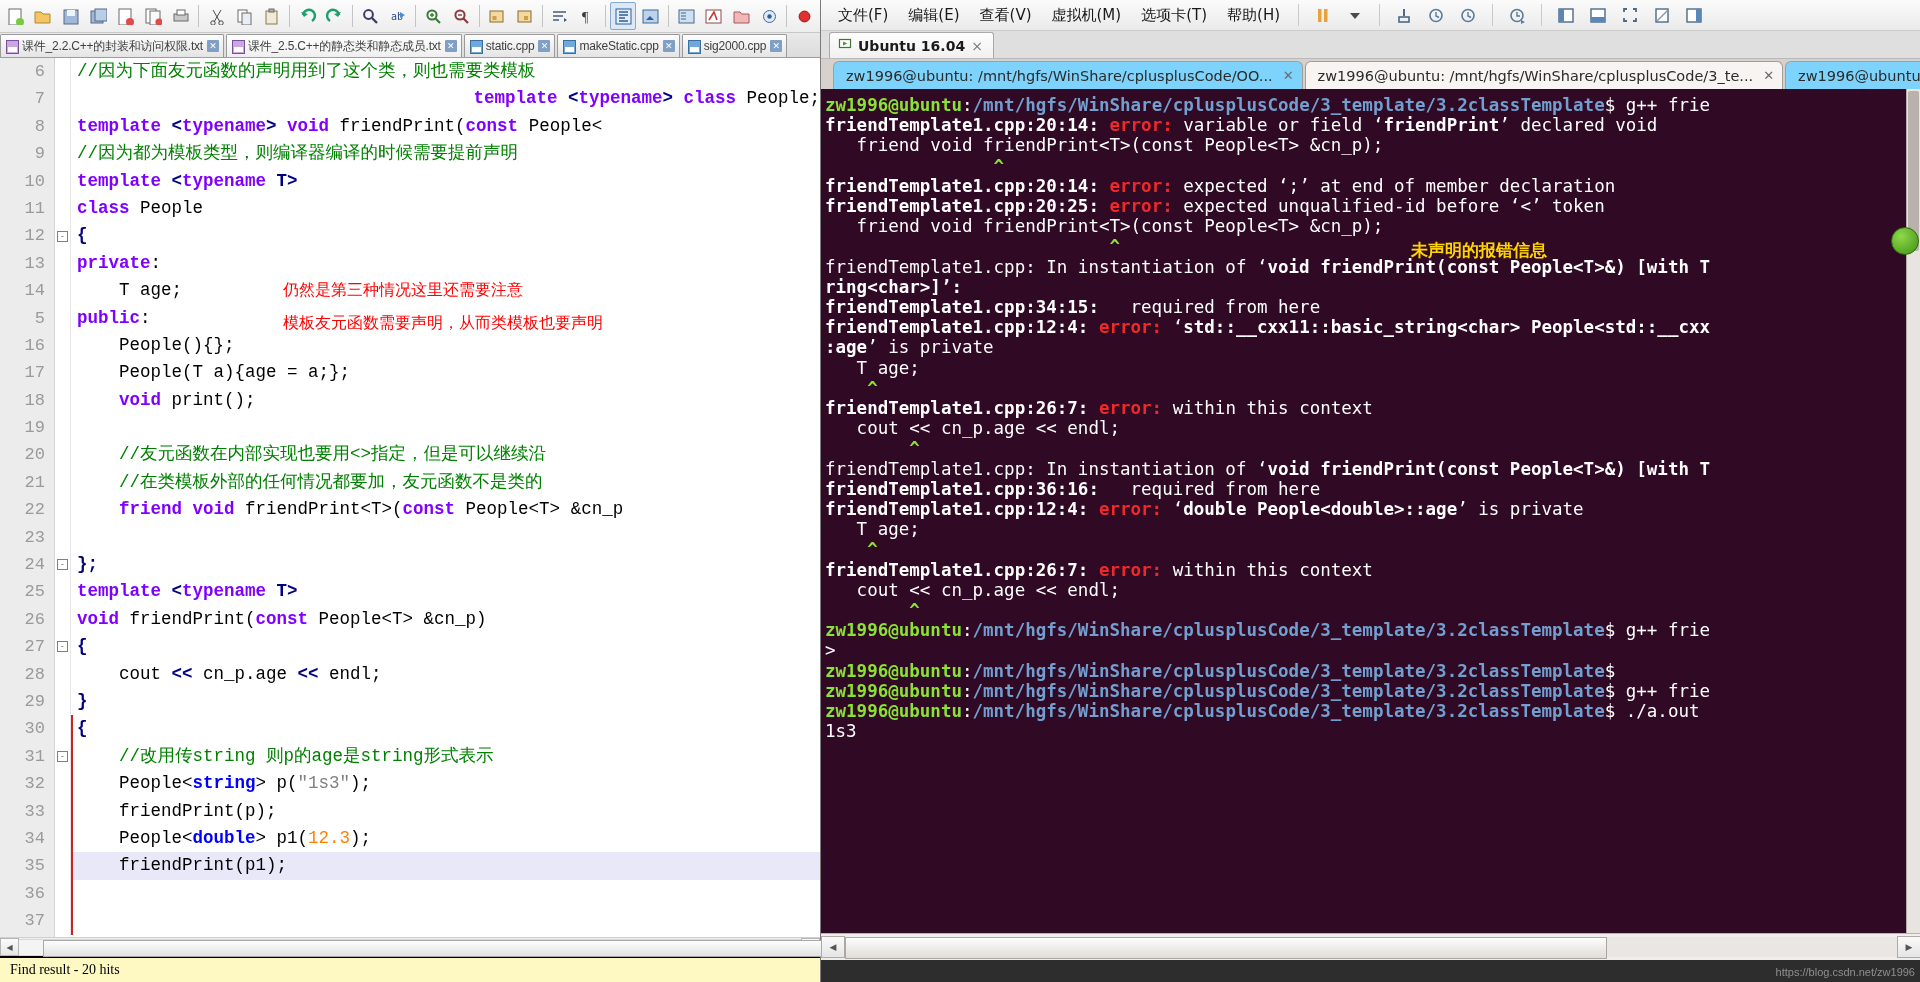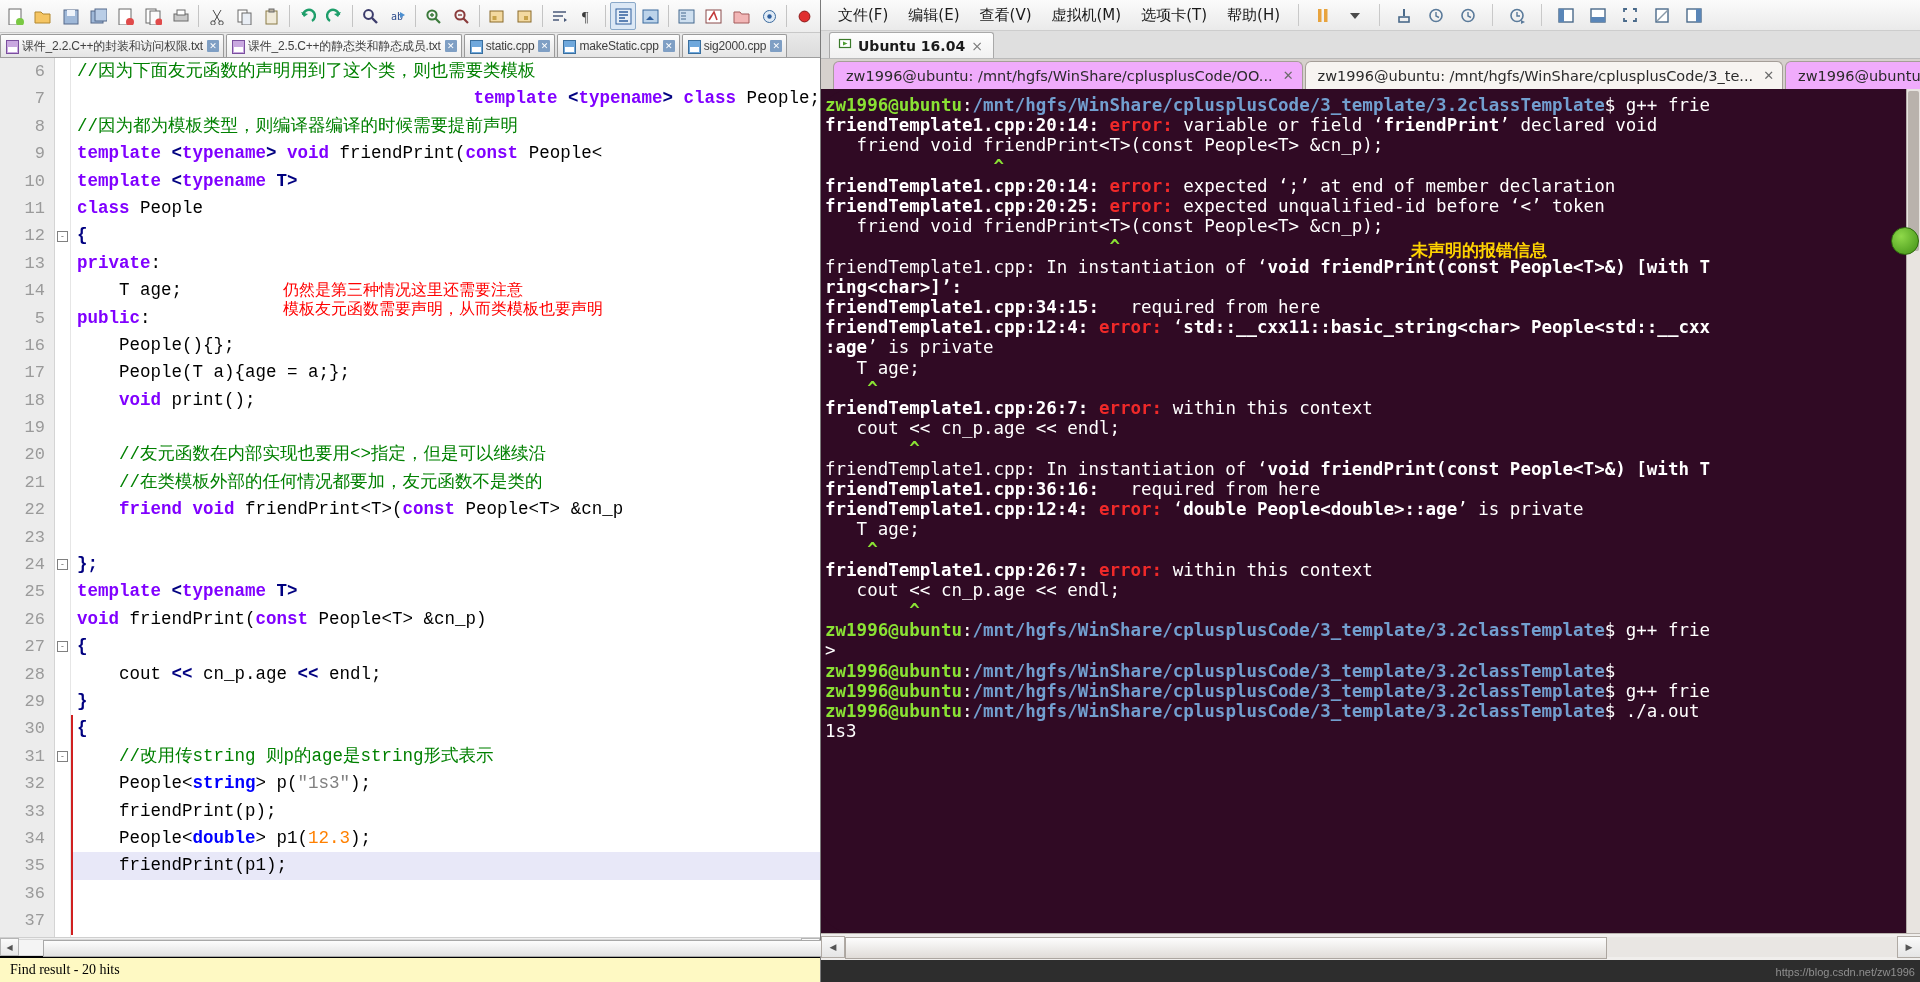--- a/index.html
+++ b/index.html
@@ -132,21 +132,21 @@
 
   .vm-stage{flex:1 1 auto;min-height:0;background:#300a24;display:flex;flex-direction:column;position:relative;}
 
   .term-tabs{
     height:30px;flex:0 0 30px;background:#d6d1cd;display:flex;align-items:flex-end;
     padding-left:12px;gap:2px;overflow:hidden;
   }
   .term-tab{
     height:27px;display:flex;align-items:center;gap:10px;
     padding:0 8px 0 12px;
-    background:#f0abfc;border:1px solid #a59e98;border-bottom:none;
+    background:#7dd3fc;border:1px solid #a59e98;border-bottom:none;
     border-radius:6px 6px 0 0;
     font-size:14.5px;color:#2b2b2b;white-space:nowrap;
     font-family:"DejaVu Sans",sans-serif;
   }
   .term-tab.active{background:#f7f4f1;}
   .term-tab .x{color:#6b6b6b;font-size:13px;}
 
   .term{
     flex:1 1 auto;min-height:0;background:#300a24;color:#ffffff;
     font-family:"DejaVu Sans Mono","Liberation Mono",monospace;
@@ -488,22 +488,22 @@
           <div class="fm"></div>
           <div class="fm"></div>
           <div class="fm"></div>
           <div class="fm"></div>
           <div class="fm"></div>
           <div class="fm"></div>
         </div>
       <div class="codearea" id="codearea">
           <div class="cline" style="position: relative;"><span class="cmt">//因为下面友元函数的声明用到了这个类，则也需要类模板</span></div>
           <div class="cline" style="position: relative; text-align: right;"><span class="kw">template </span><span class="op">&lt;</span><span class="kw">typename</span><span class="op">&gt; </span><span class="kw">class</span><span class="plain"> People;</span></div>
+          <div class="cline" style="position: relative;"><span class="kw">template </span><span class="op">&lt;</span><span class="kw">typename</span><span class="op">&gt; </span><span class="kw">void</span><span class="plain"> friendPrint(</span><span class="kw">const</span><span class="plain"> People&lt;</span></div>
           <div class="cline" style="position: relative;"><span class="cmt">//因为都为模板类型，则编译器编译的时候需要提前声明</span></div>
-          <div class="cline" style="position: relative;"><span class="kw">template </span><span class="op">&lt;</span><span class="kw">typename</span><span class="op">&gt; </span><span class="kw">void</span><span class="plain"> friendPrint(</span><span class="kw">const</span><span class="plain"> People&lt;</span></div>
           <div class="cline" style="position: relative;"><span class="kw">template </span><span class="op">&lt;</span><span class="kw">typename</span><span class="op"> T&gt;</span></div>
           <div class="cline" style="position: relative;"><span class="kw">class</span><span class="plain"> People</span></div>
           <div class="cline" style="position: relative;"><span class="op">{</span></div>
           <div class="cline" style="position: relative;"><span class="kw">private</span><span class="plain">:</span></div>
           <div class="cline" style="position: relative;"><span class="plain">    T age;</span></div>
           <div class="cline" style="position: relative;"><span class="kw">public</span><span class="plain">:</span></div>
           <div class="cline" style="position: relative;"><span class="plain">    People(){};</span></div>
           <div class="cline" style="position: relative;"><span class="plain">    People(T a){age = a;};</span></div>
           <div class="cline" style="position: relative;"><span class="plain">    </span><span class="kw">void</span><span class="plain"> print();</span></div>
           <div class="cline" style="position: relative;"></div>
@@ -520,21 +520,21 @@
           <div class="cline" style="position: relative;"><span class="redmark"></span><span class="op">{</span></div>
           <div class="cline" style="position: relative;"><span class="redmark"></span><span class="cmt">    //改用传string 则p的age是string形式表示</span></div>
           <div class="cline" style="position: relative;"><span class="redmark"></span><span class="plain">    People&lt;</span><span class="kw2">string</span><span class="plain">&gt; p(</span><span class="str">"1s3"</span><span class="plain">);</span></div>
           <div class="cline" style="position: relative;"><span class="redmark"></span><span class="plain">    friendPrint(p);</span></div>
           <div class="cline" style="position: relative;"><span class="redmark"></span><span class="plain">    People&lt;</span><span class="kw2">double</span><span class="plain">&gt; p1(</span><span class="num">12.3</span><span class="plain">);</span></div>
           <div class="cline hl" style="position: relative;"><span class="redmark"></span><span class="plain">    friendPrint(p1);</span></div>
           <div class="cline" style="position: relative;"><span class="redmark"></span></div>
           <div class="cline" style="position: relative;"><span class="redmark"></span></div>
         </div>
     <div class="annot" style="left: 283px; top: 222px;">仍然是第三种情况这里还需要注意</div>
-        <div class="annot" style="left: 283px; top: 241px;">模板友元函数需要声明，从而类模板也要声明</div>
+        <div class="annot" style="left: 283px; top: 255px;">模板友元函数需要声明，从而类模板也要声明</div>
       </div>
 
     <div class="npp-hscroll">
       <div class="arrbtn">◀</div>
       <div class="htrack">
         <div class="hthumb"></div>
       </div>
       <div class="arrbtn">▶</div>
     </div>
 

